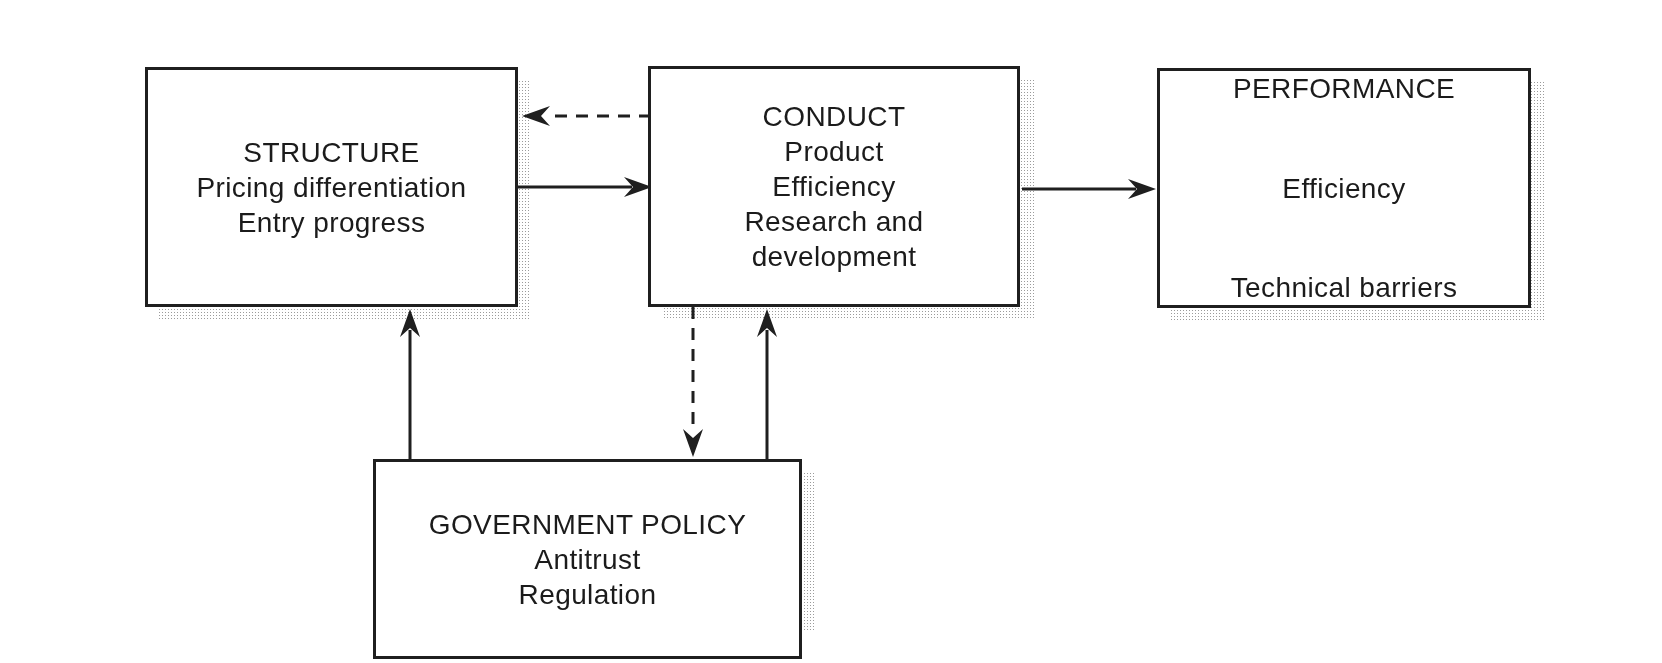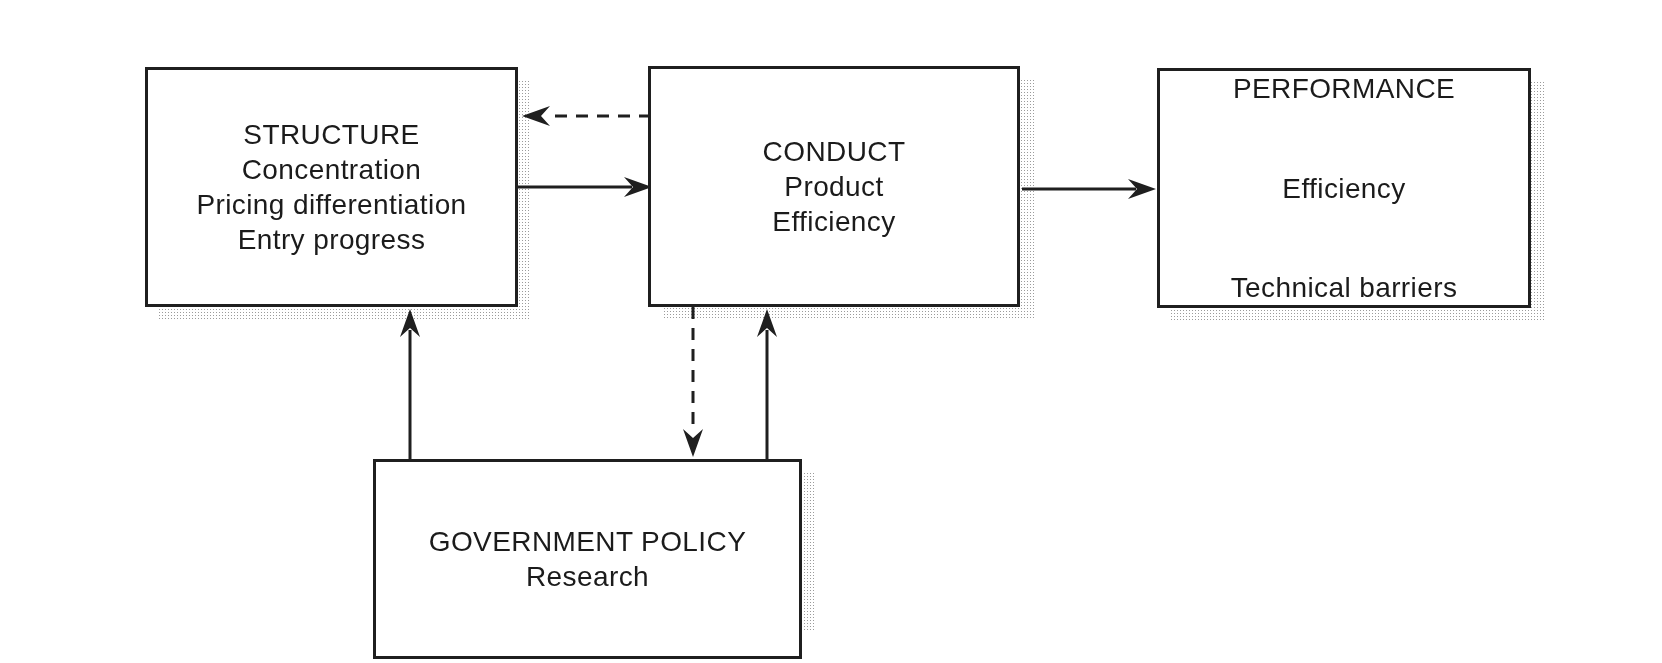--- a/index.html
+++ b/index.html
@@ -97,35 +97,37 @@
     </g>
 
     <g>
       <line x1="410" y1="459" x2="410" y2="330" stroke="#1f1f1f" stroke-width="3"></line>
       <polygon points="410,309 400,337 410,328 420,337" fill="#1f1f1f"></polygon>
     </g>
   </svg>
 
   <div class="box" id="box-structure">
     <div class="box-title">STRUCTURE</div>
-    <div class="box-line">Concentration</div>
     <div class="box-line">Pricing differentiation</div>
     <div class="box-line">Entry progress</div>
   </div>
 
   <div class="box" id="box-conduct">
     <div class="box-title">CONDUCT</div>
     <div class="box-line">Product</div>
     <div class="box-line">Efficiency</div>
+    <div class="box-line">Research and</div>
+    <div class="box-line">development</div>
   </div>
 
   <div class="box" id="box-performance">
     <div class="box-title">PERFORMANCE</div>
     <div class="box-line">Efficiency</div>
     <div class="box-line">Technical barriers</div>
   </div>
 
   <div class="box" id="box-government">
     <div class="box-title">GOVERNMENT POLICY</div>
-    <div class="box-line">Research</div>
+    <div class="box-line">Antitrust</div>
+    <div class="box-line">Regulation</div>
   </div>
 
 </div>
 
 </body></html>

